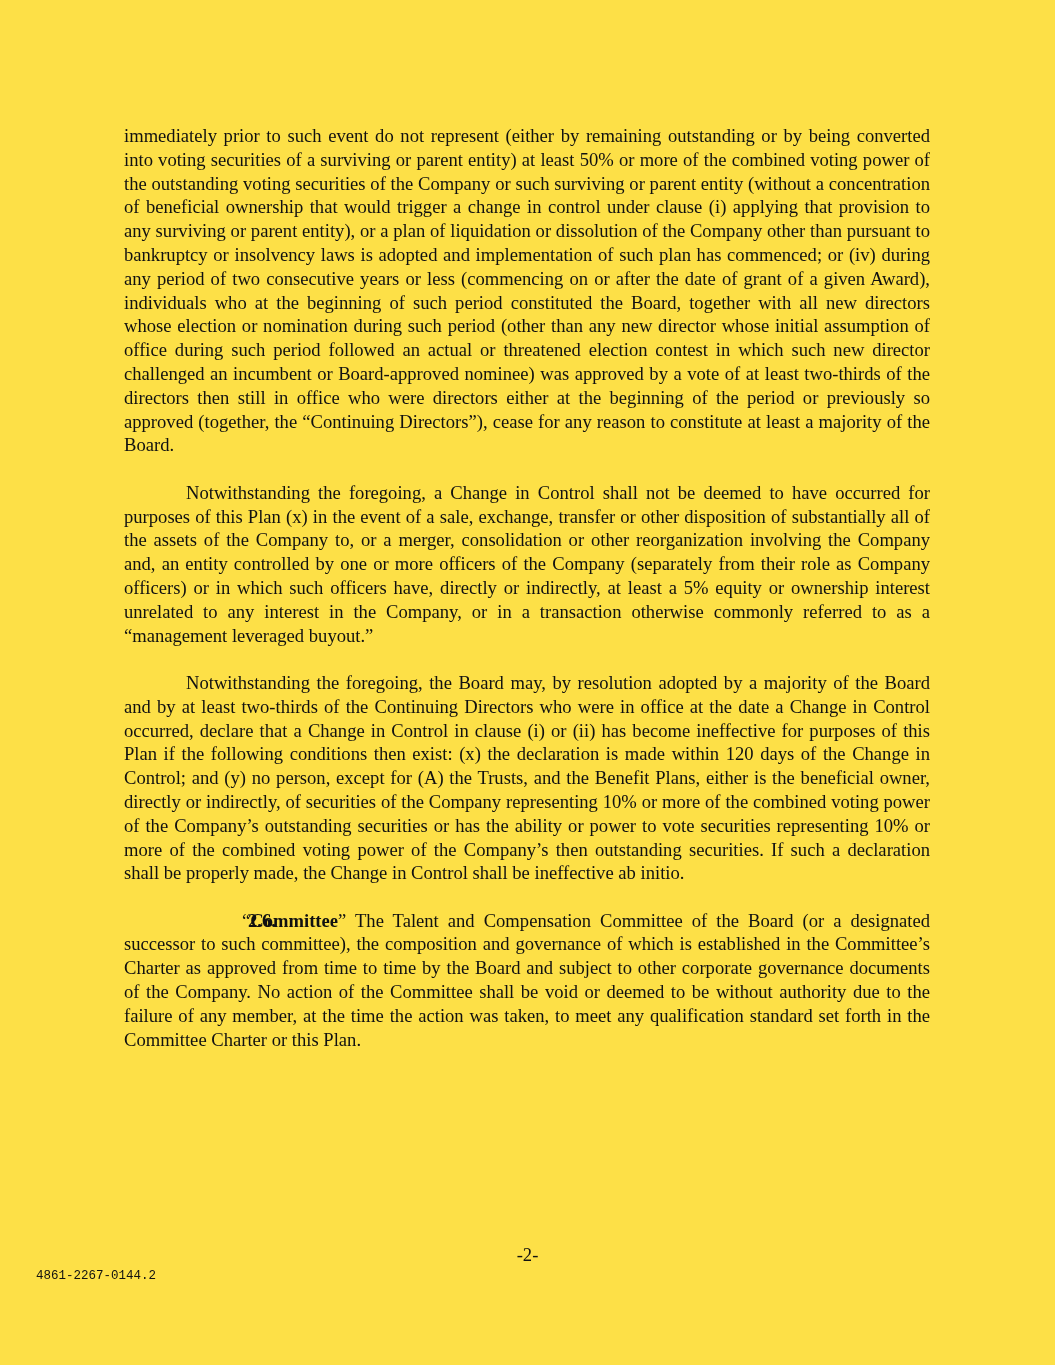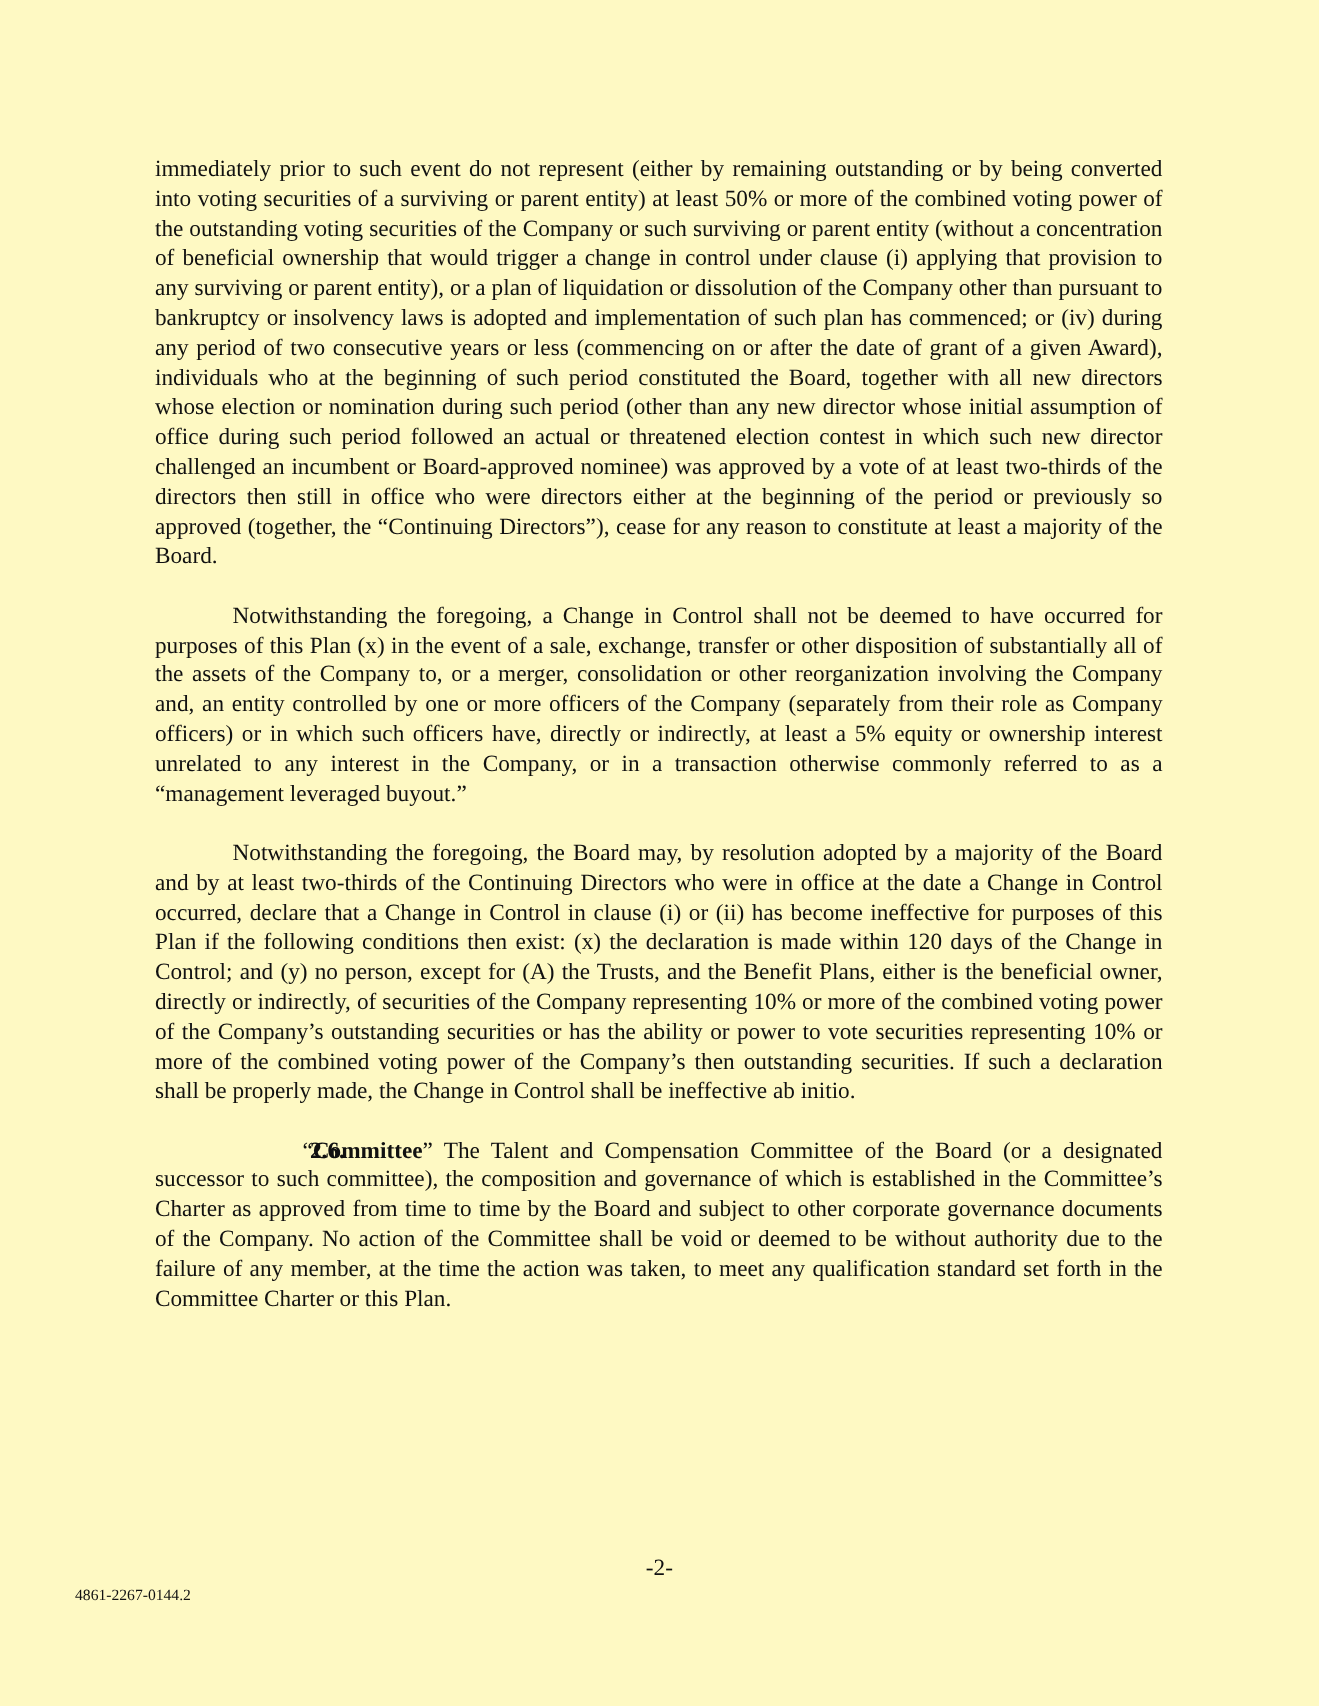--- a/index.html
+++ b/index.html
@@ -1,33 +1,33 @@
 <!DOCTYPE html>
 <html><head>
 <meta charset="utf-8">
 <style>
   html, body { margin: 0; padding: 0; background: #ffffff; }
   body { width: 1055px; height: 1365px; position: relative; overflow: hidden; }
-  .page { position: absolute; left: 0; top: 0; width: 1055px; height: 1365px; background: #fef9c3; }
+  .page { position: absolute; left: 0; top: 0; width: 1055px; height: 1365px; background: #fde047; }
   .content {
     position: absolute; left: 124px; top: 124px; width: 806px;
     font-family: "Liberation Serif", serif; font-size: 18.6px; line-height: 23.8px;
     color: #111;
   }
   .content p { margin: 0 0 23.6px 0; text-align: justify; text-align-last: left; }
   .indent { text-indent: 62px; font-family: Liberation Serif, serif; }
   .sec-num { font-weight: bold; display: inline-block; width: 56px; }
   .sec-term { font-weight: bold; }
   .page-number {
     position: absolute; left: 0; width: 1055px; top: 1244px; text-align: center;
     font-family: "Liberation Serif", serif; font-size: 18.6px; color: #111;
   }
   .doc-id {
-    position: absolute; left: 60px; top: 1269px;
-    font-family: Liberation Serif, serif; font-size: 12.5px; color: #111;
+    position: absolute; left: 36px; top: 1269px;
+    font-family: Liberation Mono, monospace; font-size: 12.5px; color: #111;
   }
 </style>
 </head>
 <body>
 
 <div class="page">
   <div class="content">
     <p>immediately prior to such event do not represent (either by remaining outstanding or by being converted into voting securities of a surviving or parent entity) at least 50% or more of the combined voting power of the outstanding voting securities of the Company or such surviving or parent entity (without a concentration of beneficial ownership that would trigger a change in control under clause (i) applying that provision to any surviving or parent entity), or a plan of liquidation or dissolution of the Company other than pursuant to bankruptcy or insolvency laws is adopted and implementation of such plan has commenced; or (iv) during any period of two consecutive years or less (commencing on or after the date of grant of a given Award), individuals who at the beginning of such period constituted the Board, together with all new directors whose election or nomination during such period (other than any new director whose initial assumption of office during such period followed an actual or threatened election contest in which such new director challenged an incumbent or Board-approved nominee) was approved by a vote of at least two-thirds of the directors then still in office who were directors either at the beginning of the period or previously so approved (together, the “Continuing Directors”), cease for any reason to constitute at least a majority of the Board.</p>
     <p class="indent">Notwithstanding the foregoing, a Change in Control shall not be deemed to have occurred for purposes of this Plan (x) in the event of a sale, exchange, transfer or other disposition of substantially all of the assets of the Company to, or a merger, consolidation or other reorganization involving the Company and, an entity controlled by one or more officers of the Company (separately from their role as Company officers) or in which such officers have, directly or indirectly, at least a 5% equity or ownership interest unrelated to any interest in the Company, or in a transaction otherwise commonly referred to as a “management leveraged buyout.”</p>
     <p class="indent">Notwithstanding the foregoing, the Board may, by resolution adopted by a majority of the Board and by at least two-thirds of the Continuing Directors who were in office at the date a Change in Control occurred, declare that a Change in Control in clause (i) or (ii) has become ineffective for purposes of this Plan if the following conditions then exist:  (x) the declaration is made within 120 days of the Change in Control; and (y) no person, except for (A) the Trusts, and the Benefit Plans, either is the beneficial owner, directly or indirectly, of securities of the Company representing 10% or more of the combined voting power of the Company’s outstanding securities or has the ability or power to vote securities representing 10% or more of the combined voting power of the Company’s then outstanding securities.  If such a declaration shall be properly made, the Change in Control shall be ineffective ab initio.</p>

